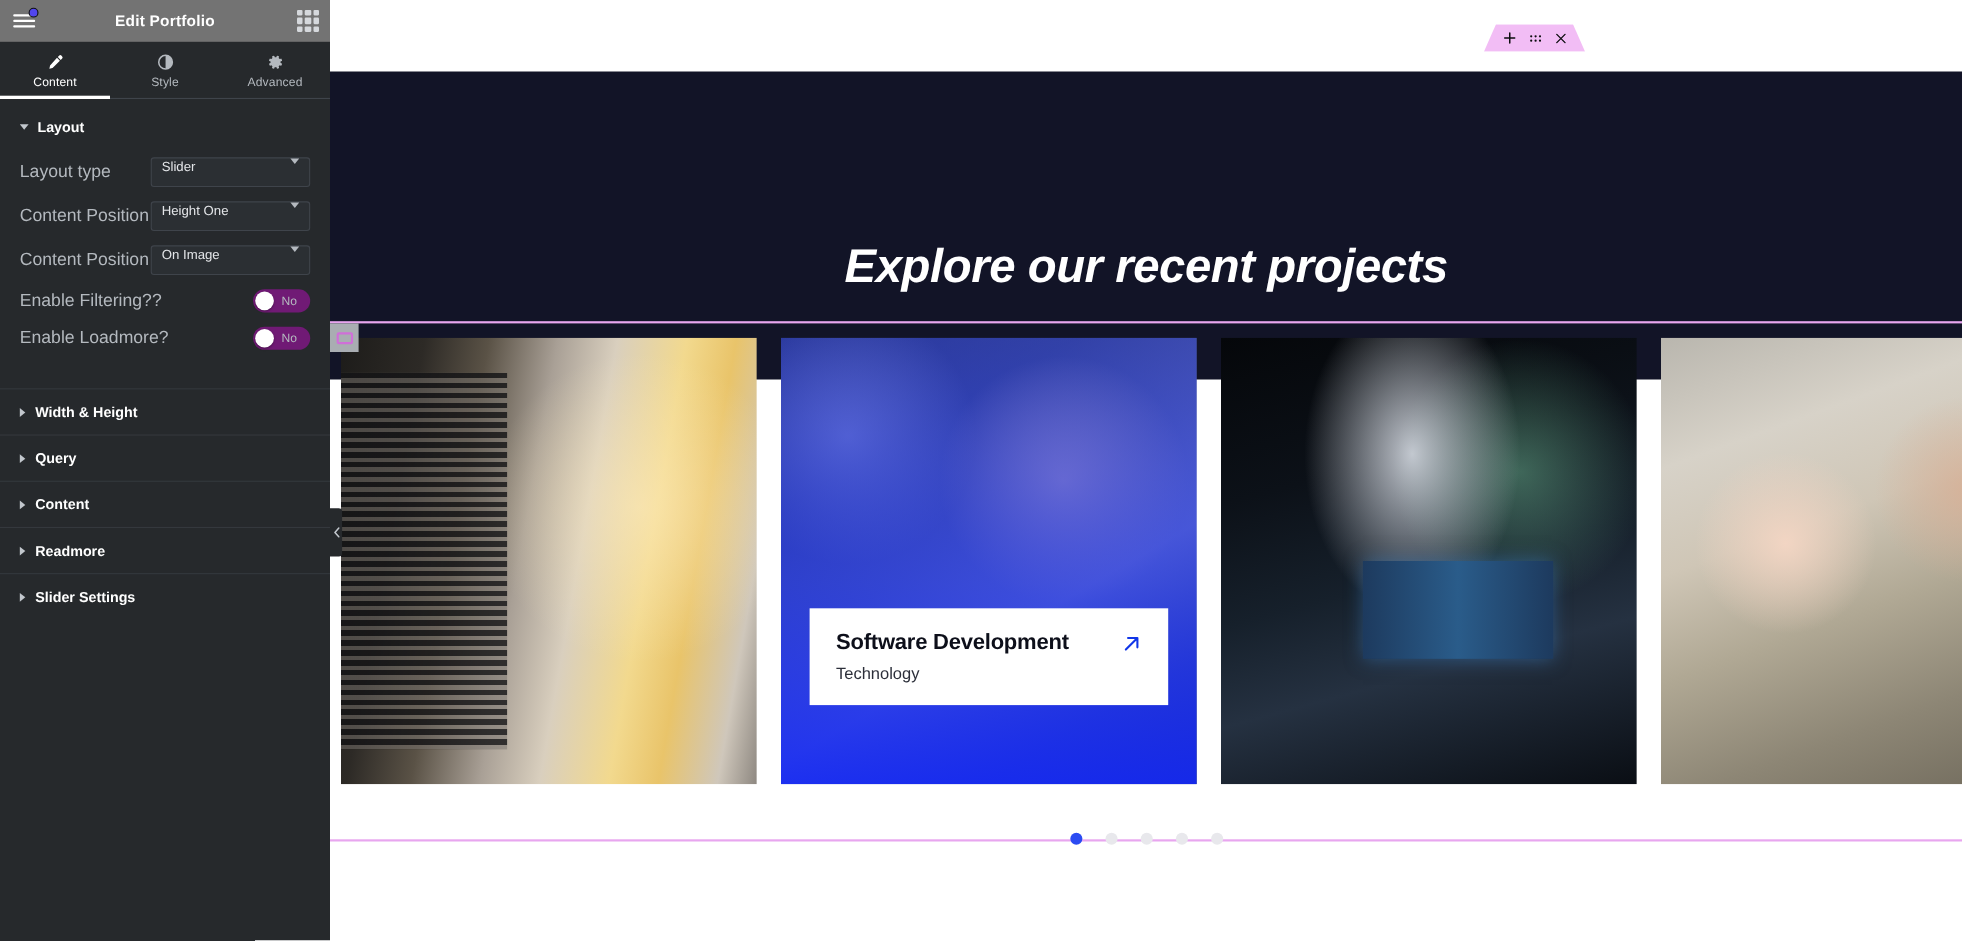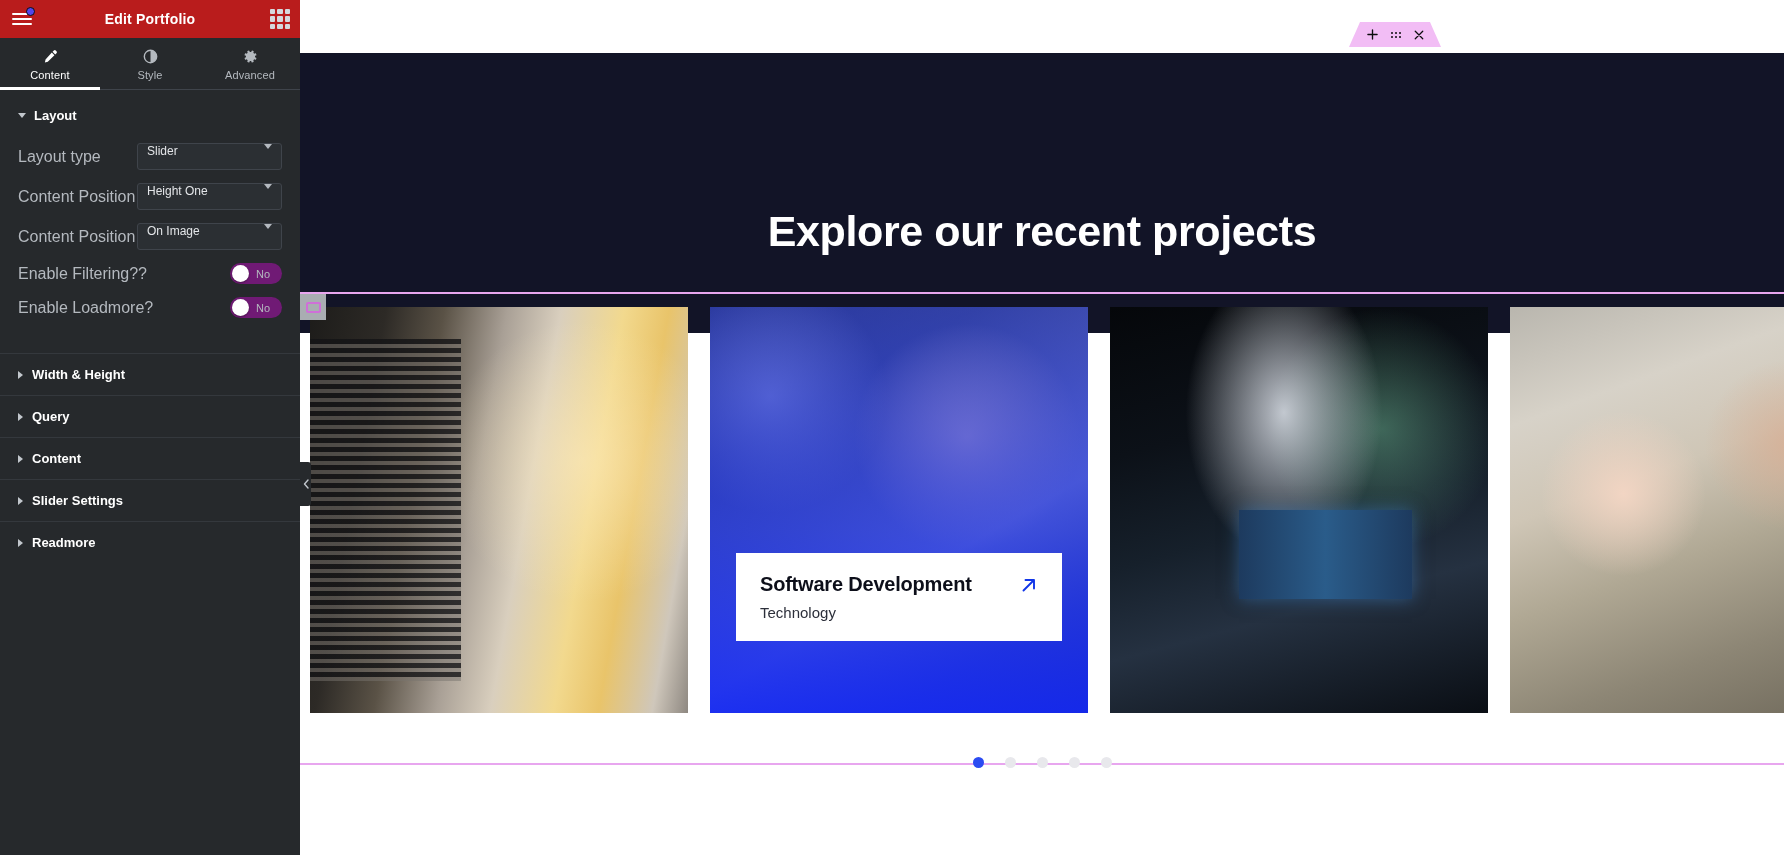--- a/index.html
+++ b/index.html
@@ -15,21 +15,21 @@
 
   
   .panel {
     width:300px; height:855px;
     background:#26292c;
     display:flex; flex-direction:column;
     position:relative; z-index:30;
     flex:0 0 300px;
   }
   .panel-header {
-    height:38px; background:#b91c1c;
+    height:38px; background:#737373;
     display:flex; align-items:center;
     padding:0 10px; position:relative;
   }
   .hdr-menu {
     width:26px; height:26px; position:relative;
     display:flex; flex-direction:column; justify-content:center;
     gap:3px; cursor:pointer; padding-left:2px;
   }
   .hdr-menu i { display:block; width:20px; height:2px; background:#fff; border-radius:1px; }
   .menu-dot {
@@ -126,22 +126,23 @@
     background:#f2bdf5;
     clip-path:polygon(11px 0, calc(100% - 11px) 0, 100% 100%, 0 100%);
     display:flex; align-items:center; justify-content:center; gap:13px;
   }
   .wtb-ico { color:#0c0d0e; display:flex; align-items:center; cursor:pointer; }
   .wtb-dots { display:grid; grid-template-columns:repeat(3,2px); grid-template-rows:repeat(2,2px); gap:2px; }
   .wtb-dots s { display:block; width:2px; height:2px; background:#0c0d0e; border-radius:50%; }
 
   
   .hero {
-    position:absolute; top:53px; left:0; right:0; height:280px;
+    position:absolute; top:65px; left:0; right:0; height:280px;
     background:#121427;
+    font-style:italic;
   }
   .hero-h1 {
     position:absolute; left:0; right:0; top:178px;
     text-align:center; color:#fff;
     font-size:43px; font-weight:bold; letter-spacing:-.4px;
     transform:translateY(-50%);
   }
 
   
   .sel-border {
@@ -346,25 +347,25 @@
       <div class="sec-closed">
         <span class="caret-r"></span>
         <span>Query</span>
       </div>
       <div class="sec-closed">
         <span class="caret-r"></span>
         <span>Content</span>
       </div>
       <div class="sec-closed">
         <span class="caret-r"></span>
-        <span>Slider Settings</span>
+        <span>Readmore</span>
       </div>
       <div class="sec-closed">
         <span class="caret-r"></span>
-        <span>Readmore</span>
+        <span>Slider Settings</span>
       </div>
     </div>
 
     <div class="collapse">
       <svg width="6" height="10" viewBox="0 0 6 10">
         <path d="M5 1 1.5 5 5 9" fill="none" stroke="#c2c7cd" stroke-width="1.4" stroke-linecap="round" stroke-linejoin="round"></path>
       </svg>
     </div>
   </div>
 

